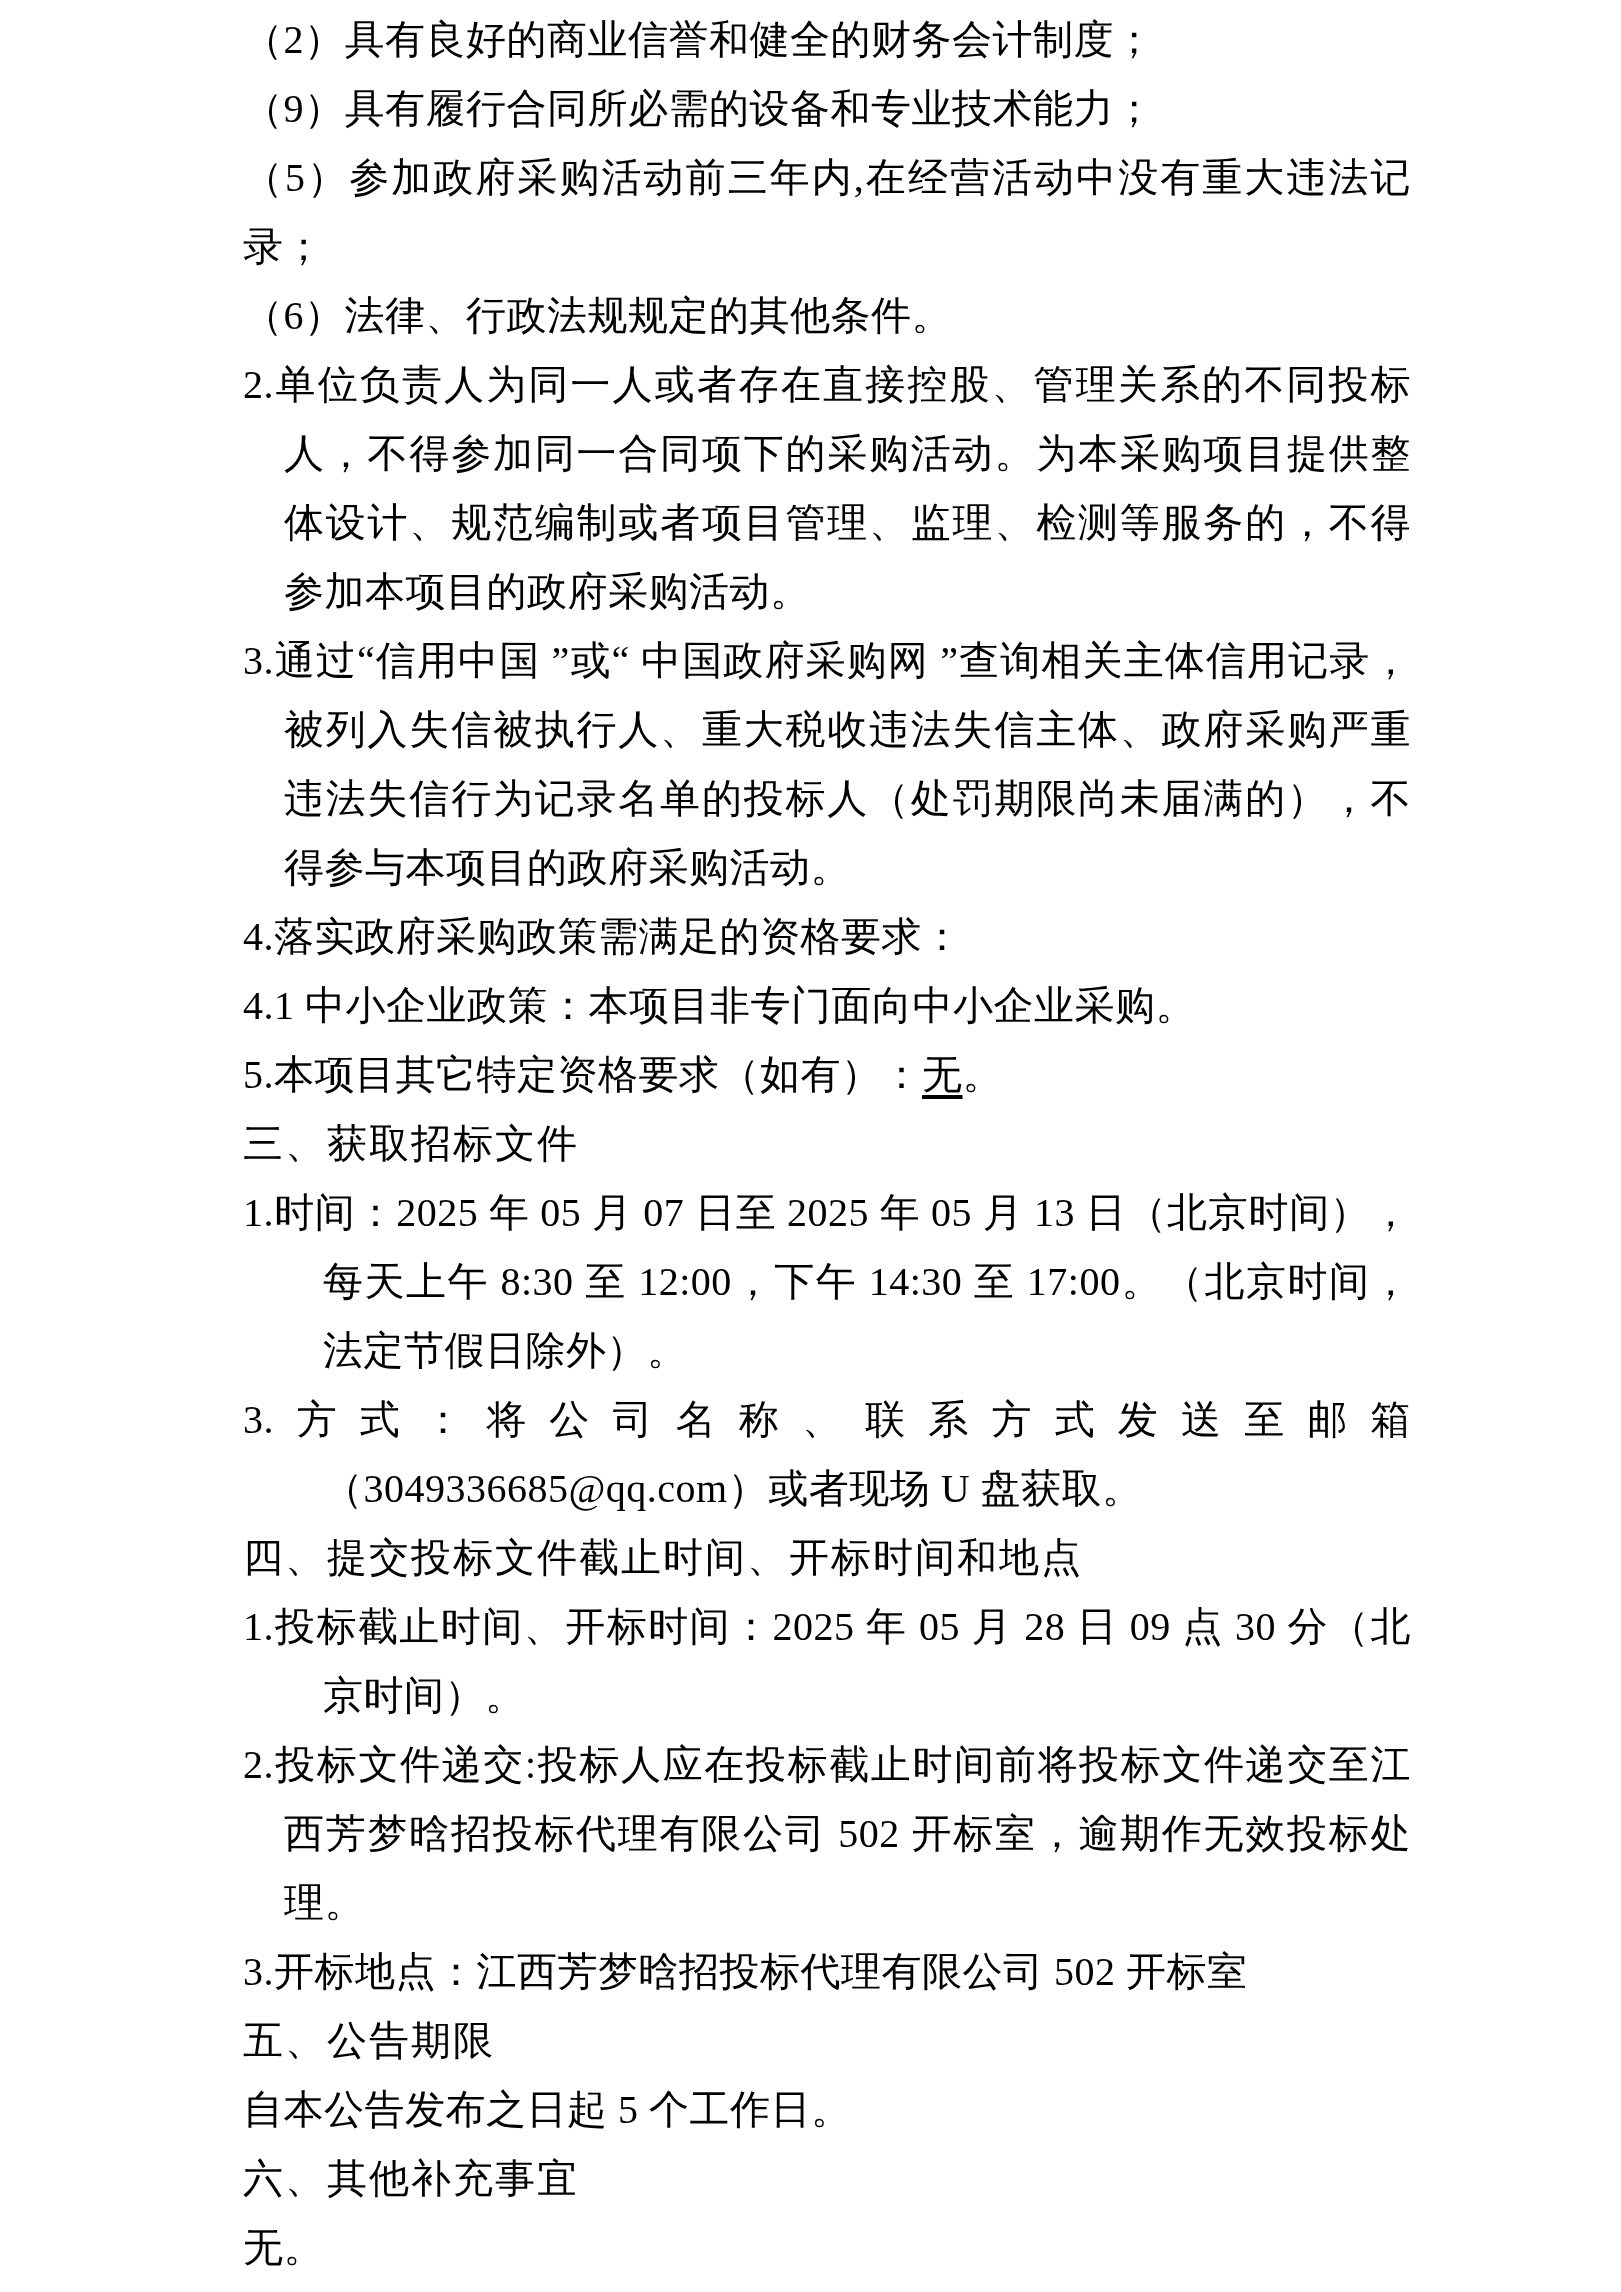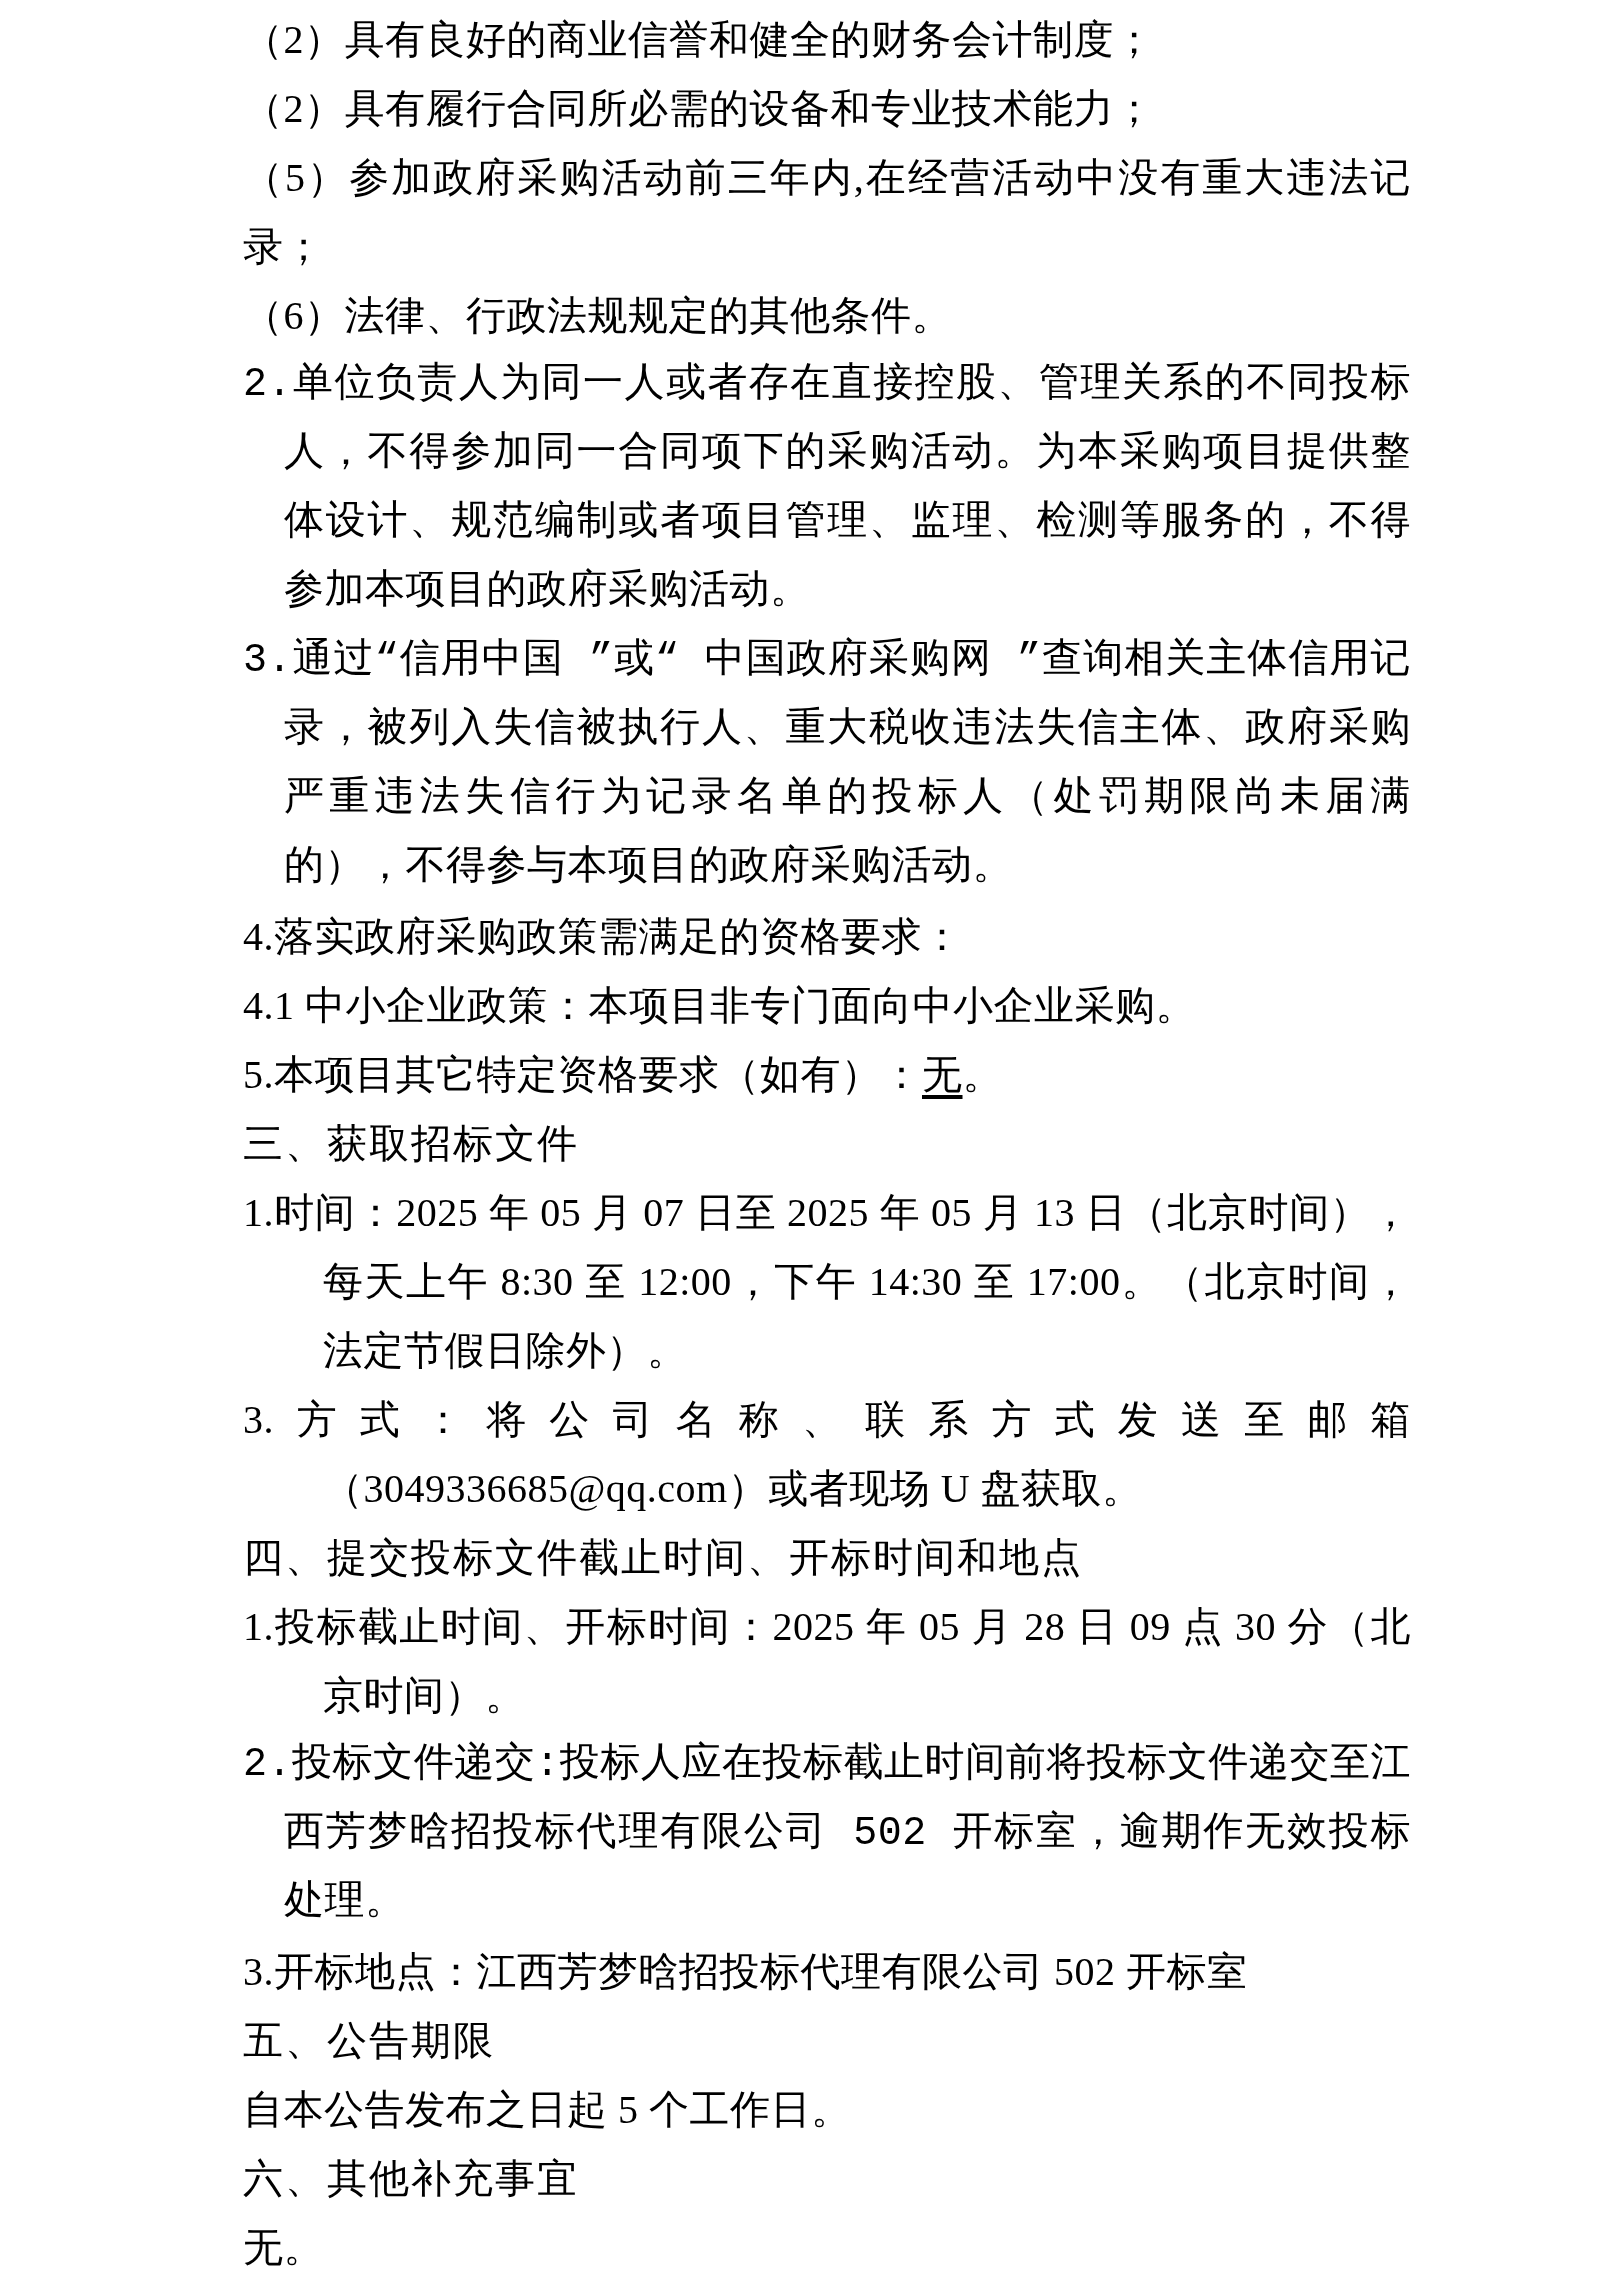--- a/index.html
+++ b/index.html
@@ -26,21 +26,20 @@
     text-align: justify;
     letter-spacing: 0.5px;
   }
   .para {
     margin: 0;
     padding: 0;
   }
   .hang1 {
     padding-left: 41px;
     text-indent: -41px;
-    font-family: Liberation Mono, monospace;
   }
   .hang2 {
     padding-left: 80px;
     text-indent: -80px;
   }
   .heading {
     font-weight: 400;
     font-family: "Liberation Sans", "DejaVu Sans", sans-serif;
     letter-spacing: 2px;
   }
@@ -48,21 +47,21 @@
     text-decoration: underline;
     text-underline-offset: 6.9px;
   }
 </style>
 </head>
 <body>
 
 <div class="page">
   <div class="doc" style="background: rgb(255, 255, 255); color: rgb(0, 0, 0);">
       <p class="para hang0"><span>（2）具有良好的商业信誉和健全的财务会计制度；</span></p>
-      <p class="para hang0"><span>（2）具有履行合同所必需的设备和专业技术能力；</span></p>
+      <p class="para hang0"><span>（9）具有履行合同所必需的设备和专业技术能力；</span></p>
       <p class="para hang0"><span>（5）参加政府采购活动前三年内,在经营活动中没有重大违法记录；</span></p>
       <p class="para hang0"><span>（6）法律、行政法规规定的其他条件。</span></p>
       <p class="para hang1"><span>2.单位负责人为同一人或者存在直接控股、管理关系的不同投标人，不得参加同一合同项下的采购活动。为本采购项目提供整体设计、规范编制或者项目管理、监理、检测等服务的，不得参加本项目的政府采购活动。</span></p>
       <p class="para hang1"><span>3.通过“信用中国 ”或“ 中国政府采购网 ”查询相关主体信用记录，被列入失信被执行人、重大税收违法失信主体、政府采购严重违法失信行为记录名单的投标人（处罚期限尚未届满的），不得参与本项目的政府采购活动。</span></p>
       <p class="para hang0"><span>4.落实政府采购政策需满足的资格要求：</span></p>
       <p class="para hang0"><span>4.1 中小企业政策：本项目非专门面向中小企业采购。</span></p>
       <p class="para hang0"><span>5.本项目其它特定资格要求（如有）：</span><span class="u">无</span><span>。</span></p>
       <p class="para hang0 heading"><span>三、获取招标文件</span></p>
       <p class="para hang2"><span>1.时间：2025 年 05 月 07 日至 2025 年 05 月 13 日（北京时间），每天上午 8:30 至 12:00，下午 14:30 至 17:00。（北京时间，法定节假日除外）。</span></p>
       <p class="para hang2"><span>3.方式：将公司名称、联系方式发送至邮箱（3049336685@qq.com）或者现场 U 盘获取。</span></p>

